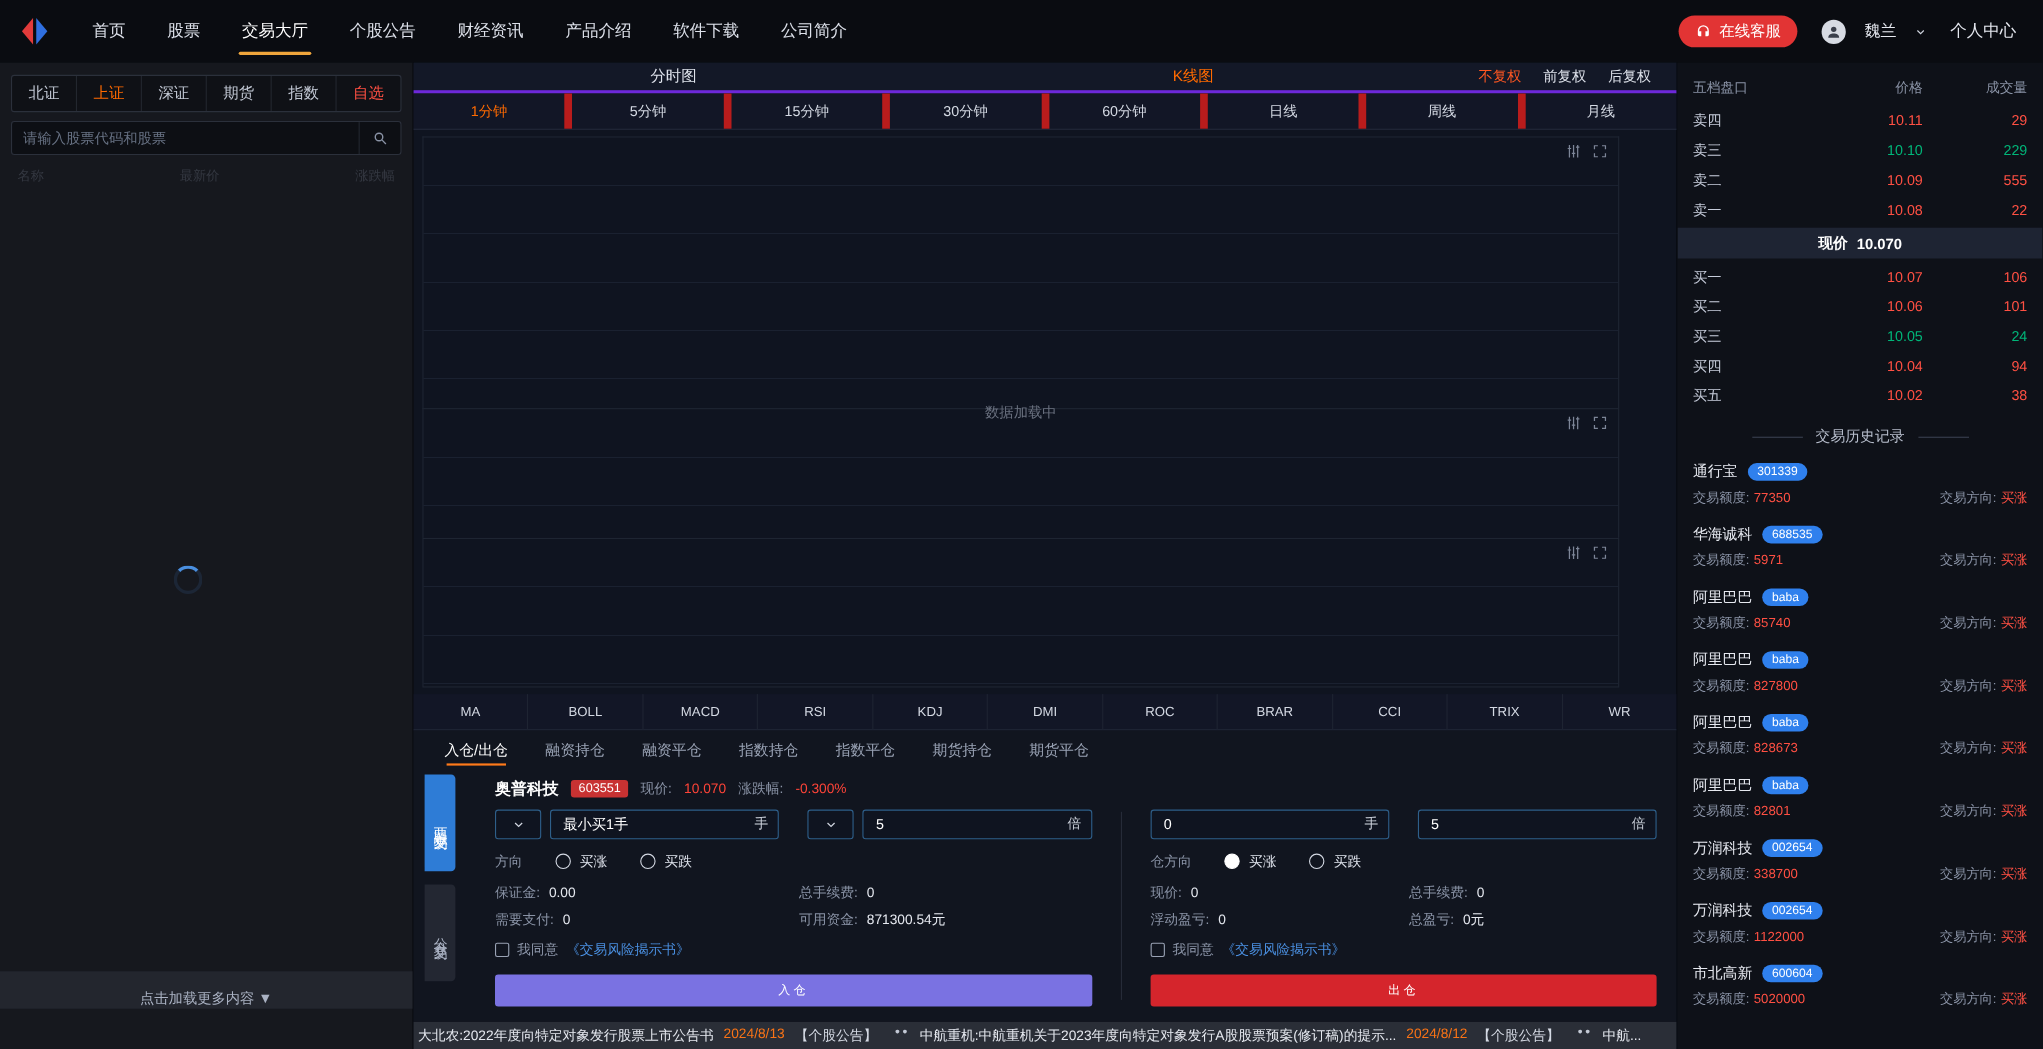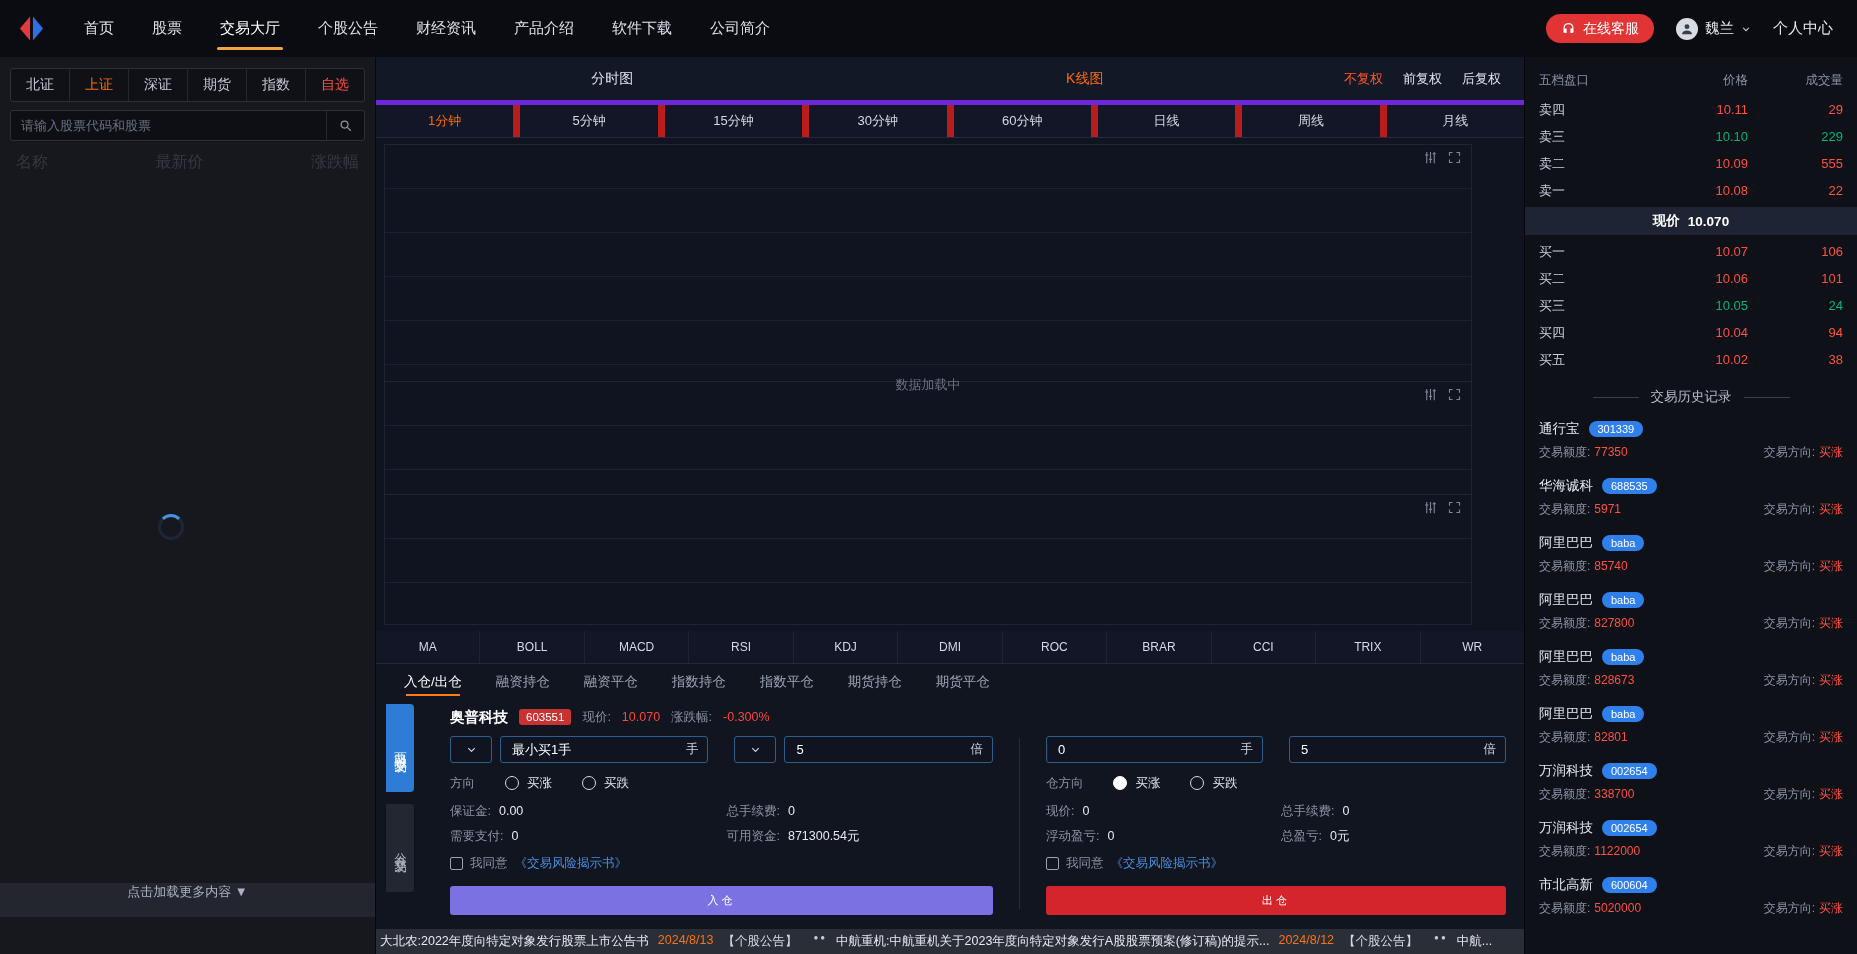--- a/index.html
+++ b/index.html
@@ -10,47 +10,47 @@
   
   .navbar{height:57px;flex:none;display:flex;align-items:center;background:#0a0c11;padding:0 24px 0 18px;gap:20px;}
   .logo{display:flex;align-items:center;cursor:pointer;}
   .nav-items{display:flex;height:100%;}
   .nav-item{position:relative;display:flex;align-items:center;padding:0 19px;font-size:15px;color:#dde1ea;cursor:pointer;}
   .nav-item.active{color:#fff;}
   .nav-item.active::after{content:"";position:absolute;left:16px;right:16px;bottom:7px;height:3px;background:#f0a63c;border-radius:2px;}
   .nav-right{margin-left:auto;display:flex;align-items:center;gap:22px;}
   .service-btn{display:flex;align-items:center;gap:7px;background:#e23434;border:none;color:#fff;font-size:14px;
     height:29px;padding:0 15px;border-radius:15px;cursor:pointer;font-family:inherit;}
-  .user{display:flex;align-items:center;gap:7px;font-size:14.5px;cursor:pointer;color:#e6e9f0;}
+  .user{display:flex;align-items:center;gap:17px;font-size:14.5px;cursor:pointer;color:#e6e9f0;}
   .avatar{width:22px;height:22px;border-radius:50%;background:#d7dbe3;display:flex;align-items:center;justify-content:center;}
   .profile-link{font-size:15px;color:#e6e9f0;cursor:pointer;}
 
   .main{flex:1;display:flex;min-height:0;}
 
   
   .left-panel{width:376px;flex:none;background:#16181e;display:flex;flex-direction:column;border-right:1px solid #05070a;}
   .market-tabs{margin:11px 10px 8px;display:flex;border:1px solid #2b303b;border-radius:3px;overflow:hidden;background:#0f1116;}
   .mtab{flex:1;text-align:center;padding:7px 0;font-size:14px;color:#c3c9d5;border-right:1px solid #23272f;cursor:pointer;}
   .mtab:last-child{border-right:none;}
   .mtab.active{color:#ff6a00;}
   .search-row{margin:0 10px 4px;display:flex;border:1px solid #2b303b;border-radius:3px;background:#0d0f14;height:31px;align-items:center;}
   .search-row input{flex:1;background:transparent;border:none;outline:none;color:#dfe3ec;font-size:13px;padding:0 10px;font-family:inherit;min-width:0;}
   .search-row input::placeholder{color:#667082;}
   .search-btn{width:38px;height:100%;background:transparent;border:none;border-left:1px solid #23272f;display:flex;align-items:center;justify-content:center;cursor:pointer;}
   .stock-list{flex:1;position:relative;}
-  .list-cols{display:flex;justify-content:space-between;padding:7px 16px;font-size:16px;color:#8a93a6;opacity:.25;}
+  .list-cols{display:flex;justify-content:space-between;padding:7px 16px;font-size:12px;color:#8a93a6;opacity:.25;}
   .spinner{position:absolute;top:50%;left:42%;width:26px;height:26px;border-radius:50%;
     border:3px solid rgba(74,143,224,.12);border-top-color:#4a8fe0;animation:spin 1s linear infinite;}
   @keyframes spin{to{transform:rotate(360deg)}}
-  .load-more{height:34px;flex:none;background:#23262e;display:flex;align-items:flex-start;justify-content:center;color:#aab2c3;font-size:13px;cursor:pointer;}
+  .load-more{height:34px;flex:none;background:#23262e;display:flex;align-items:flex-end;justify-content:center;color:#aab2c3;font-size:13px;cursor:pointer;}
   .left-spacer{height:37px;flex:none;}
 
   
   .center{flex:1;display:flex;flex-direction:column;min-width:0;background:#0f1420;border-right:1px solid #05070a;}
-  .chart-header{height:48px;flex:none;display:flex;align-items:stretch;background:#131827;border-bottom:5px solid #6d28d9;}
+  .chart-header{height:28px;flex:none;display:flex;align-items:stretch;background:#131827;border-bottom:3px solid #6d28d9;}
   .view-tabs{flex:1;display:flex;}
   .vtab{flex:1;display:flex;align-items:center;justify-content:center;font-size:14px;color:#dfe3ec;cursor:pointer;}
   .adjust-tabs{display:flex;align-items:center;gap:6px;padding:0 16px;}
   .atab{padding:0 7px;font-size:13px;color:#dfe3ec;cursor:pointer;}
   .atab.active{color:#ff5722;}
   .period-tabs{height:33px;flex:none;display:flex;background:#121626;border-bottom:1px solid #232a3a;}
   .ptab{flex:1;display:flex;align-items:center;justify-content:center;font-size:13px;color:#d4d9e3;border-right:7px solid #b91c1c;cursor:pointer;}
   .ptab:last-child{border-right:none;}
   .ptab.active{color:#ff6a00;}
   .chart-area{flex:1;position:relative;margin:6px 52px 6px 8px;display:flex;flex-direction:column;min-height:0;}

